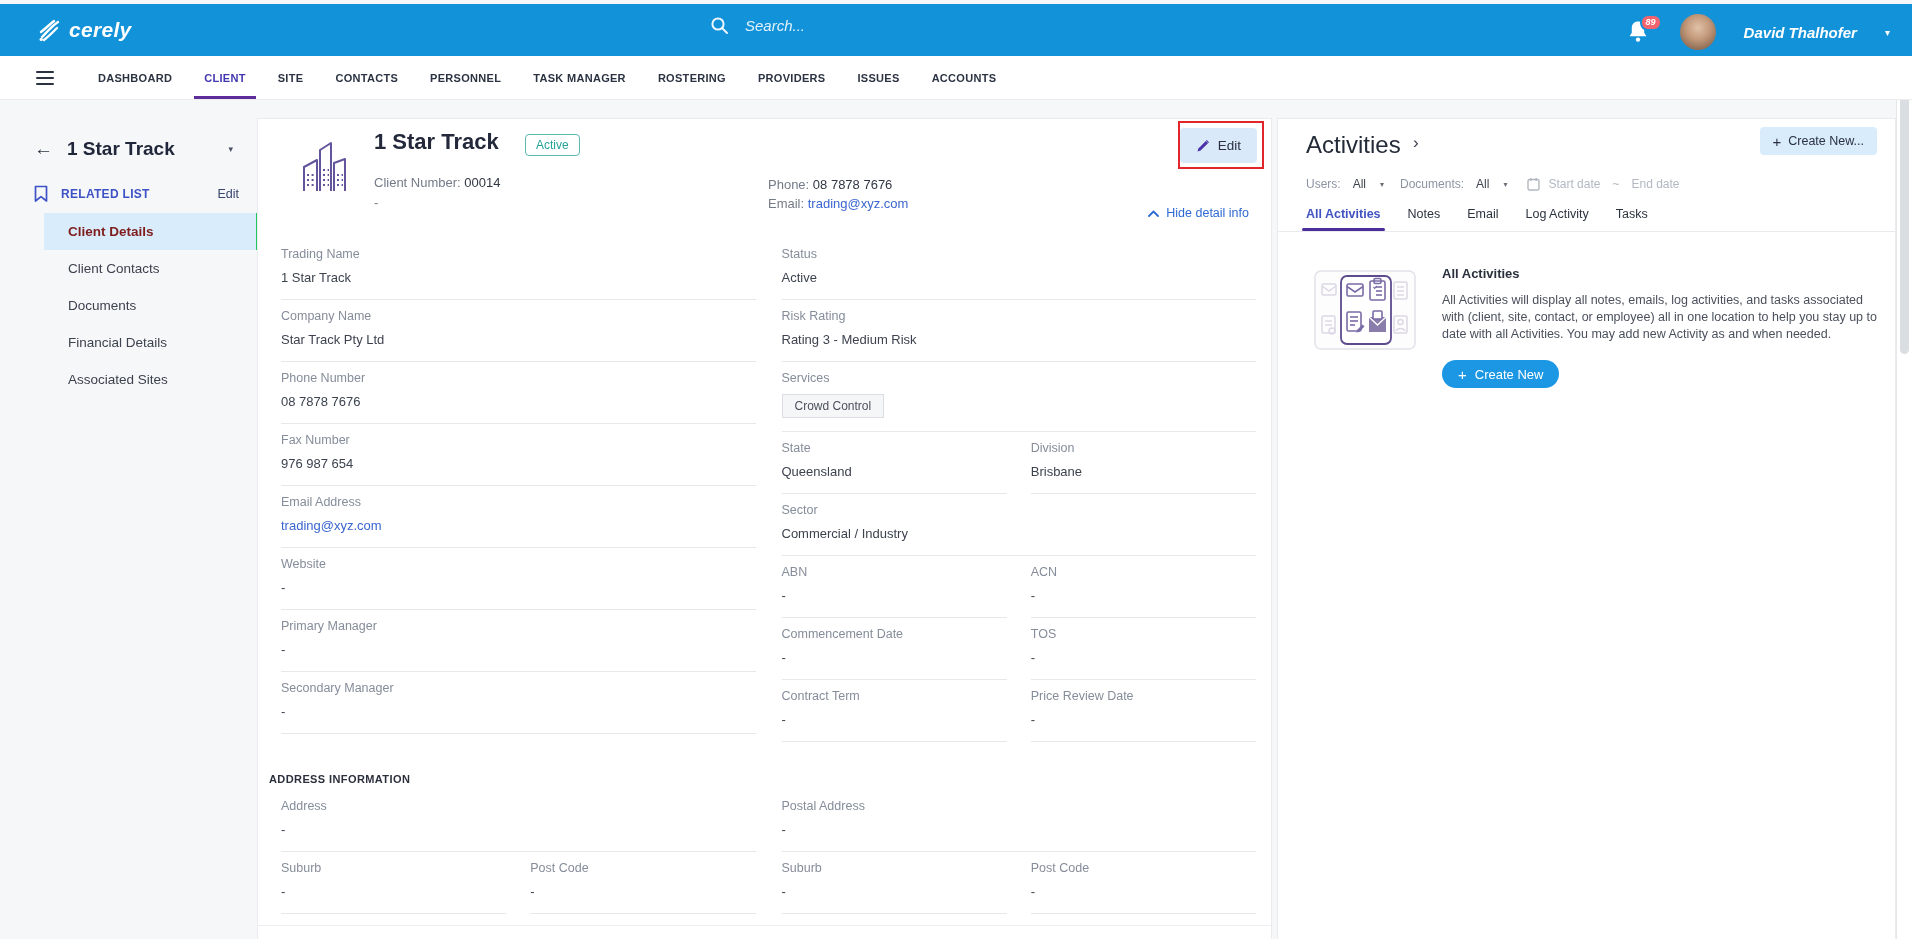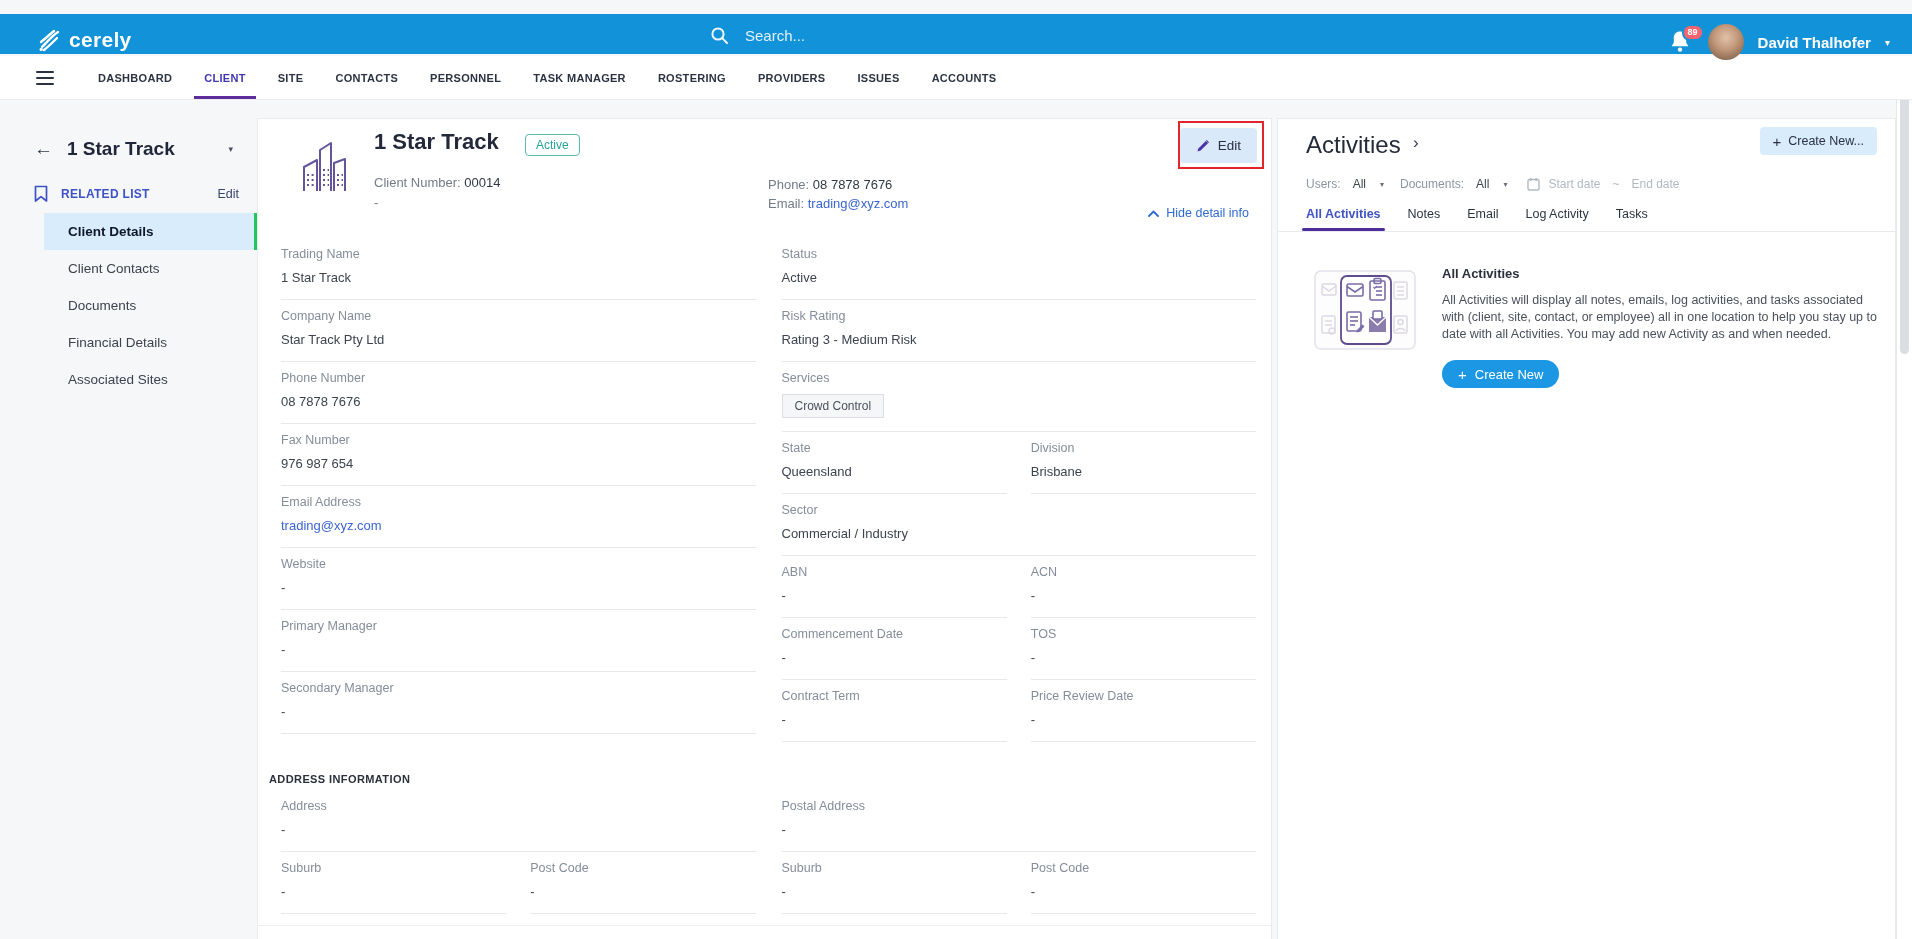--- a/index.html
+++ b/index.html
@@ -13,26 +13,26 @@
     --line:#e6e8ec;
     --teal:#25a39b;
     --card-border:#e9ebee;
   }
   *{margin:0;padding:0;box-sizing:border-box;}
   html,body{width:1912px;height:939px;overflow:hidden;}
   body{font-family:"Liberation Sans","DejaVu Sans",sans-serif;background:#f6f7f9;color:var(--ink);}
   #app{position:relative;width:1912px;height:939px;overflow:hidden;}
 
   
-  .topbar{position:absolute;top:14px;left:0;width:100%;height:40px;background:var(--blue);z-index:5;}
+  .topbar{position:absolute;top:4px;left:0;width:100%;height:52px;background:var(--blue);z-index:5;font-style:italic;}
   .logo{position:absolute;left:36px;top:13px;display:flex;align-items:center;gap:7px;color:#fff;}
   .logo-text{font-size:21px;font-weight:600;letter-spacing:.3px;}
   .search{position:absolute;left:710px;top:12px;display:flex;align-items:center;gap:16px;color:rgba(255,255,255,.88);cursor:text;}
   .search-text{font-size:15px;}
-  .top-right{position:absolute;right:22px;top:0;height:56px;display:flex;align-items:center;gap:14px;}
+  .top-right{position:absolute;right:22px;top:0;height:56px;display:flex;align-items:center;gap:28px;}
   .bell-wrap{position:relative;width:26px;height:26px;cursor:pointer;}
   .badge{position:absolute;top:-5px;right:-10px;background:#f4646e;color:#fff;font-size:9px;font-weight:700;
          padding:2px 4px;border-radius:8px;border:2px solid var(--blue);line-height:1;}
   .avatar{width:36px;height:36px;border-radius:50%;cursor:pointer;
           background:radial-gradient(circle at 50% 38%,#e0c2a8 0%,#c49a7c 40%,#8d6c54 78%,#6e523e 100%);}
   .username{color:#fff;font-size:15px;font-weight:600;}
   .tb-caret{color:#fff;font-size:10px;cursor:pointer;}
 
   
   .navbar{position:absolute;top:56px;left:0;width:100%;height:44px;background:#fff;border-bottom:1px solid #ececef;
@@ -50,21 +50,21 @@
   .side-head{display:flex;align-items:center;margin:38px 18px 0 34px;}
   .back{font-size:19px;color:#2b3342;cursor:pointer;}
   .side-title{font-size:19px;font-weight:700;color:#20273a;margin-left:14px;flex:1;}
   .side-caret{font-size:9px;color:#4a5162;cursor:pointer;margin-right:6px;}
   .side-sub{display:flex;align-items:center;margin:25px 18px 10px 33px;}
   .side-sub .bm{margin-right:12px;display:flex;}
   .side-sub-label{font-size:12px;font-weight:700;color:#3d52c5;letter-spacing:.3px;flex:1;}
   .side-edit{font-size:12.5px;color:#35456b;cursor:pointer;}
   .side-items{list-style:none;}
   .side-item{padding:11px 0 11px 24px;margin-left:44px;font-size:13.5px;color:#3c424e;cursor:pointer;}
-  .side-item.active{background:#d9ecfb;border-right:3px solid #22c55e;font-weight:700;color:#0f172a;}
+  .side-item.active{background:#d9ecfb;border-right:1px solid #22c55e;font-weight:700;color:#7f1d1d;}
 
   
   .card{position:absolute;top:118px;bottom:0;background:#fff;border:1px solid var(--card-border);border-bottom:none;}
   .main-card{left:257px;width:1015px;}
   .activities{left:1277px;width:619px;}
 
   
   .card-head{position:relative;height:128px;}
   .bldg{position:absolute;left:38px;top:16px;}
   .client-name{position:absolute;left:116px;top:10px;font-size:22px;font-weight:700;color:#23293a;}

